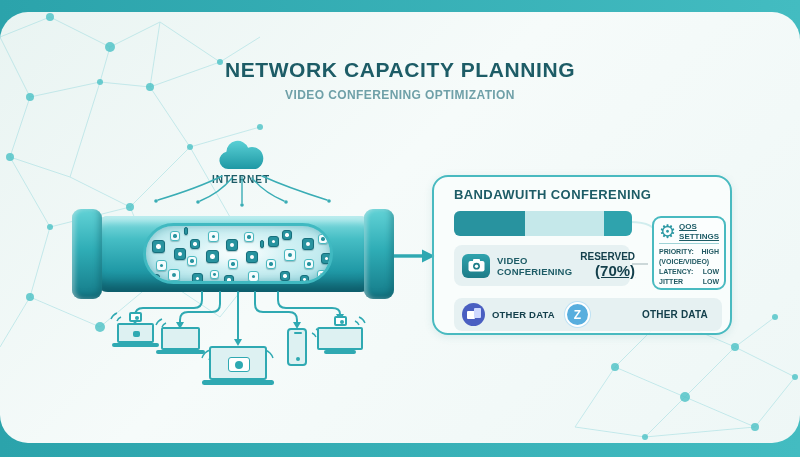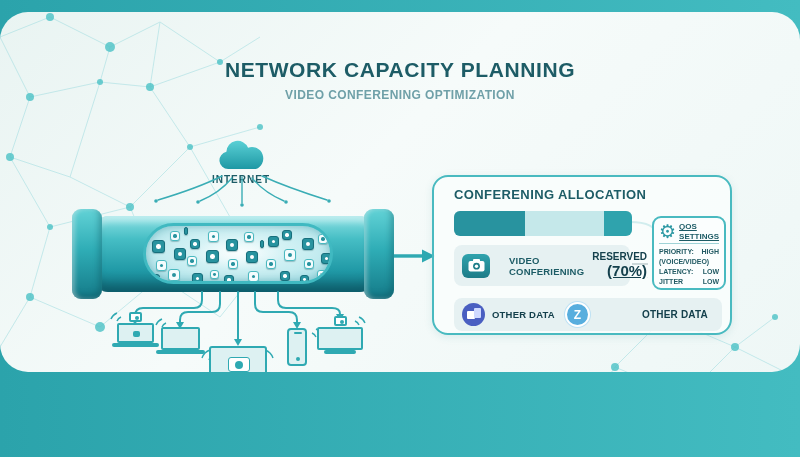--- a/index.html
+++ b/index.html
@@ -1,21 +1,21 @@
 <!DOCTYPE html>
 <html><head>
 <meta charset="utf-8">
 <style>
   html,body{margin:0;padding:0;background:#2ba3ab;}
   *{box-sizing:border-box;}
   #stage{position:relative;width:800px;height:457px;overflow:hidden;
          background:linear-gradient(90deg,#2ba3ab,#43bcc1);
          font-family:"Liberation Sans","DejaVu Sans",sans-serif;}
   
-  #card{position:absolute;left:0;top:12px;width:800px;height:360px;border-radius:28px;
+  #card{position:absolute;left:0;top:12px;width:800px;height:431px;border-radius:28px;
         background:linear-gradient(135deg,#e9f4f2 0%,#f6fbfa 45%,#eef7f6 100%);
         overflow:hidden;}
   .mesh{position:absolute;pointer-events:none;}
   
   .title{position:absolute;left:0;top:46px;width:100%;text-align:center;
          font-size:21px;font-weight:bold;letter-spacing:.6px;color:#1d5c66;}
   .subtitle{position:absolute;left:0;top:76px;width:100%;text-align:center;
             font-size:12px;font-weight:bold;letter-spacing:.4px;color:#6fa0a8;}
   
   .cloud-svg{position:absolute;left:216px;top:126px;width:52px;height:36px;}
@@ -55,21 +55,21 @@
          background:rgba(250,254,253,.8);border:2px solid #49bac0;box-shadow:0 2px 8px rgba(40,130,140,.12);}
   .panel-header{position:absolute;left:20px;top:10px;font-size:13px;font-weight:bold;
                 letter-spacing:.4px;color:#1d5c66;}
   .bw-bar{position:absolute;left:20px;top:34px;width:178px;height:25px;border-radius:6px;
           overflow:hidden;display:flex;box-shadow:inset 0 1px 2px rgba(20,90,100,.25);}
   .bar-seg{height:100%;}
   .video-row{position:absolute;left:20px;top:68px;width:176px;height:41px;border-radius:8px;
              background:#e6f1f2;display:flex;align-items:center;padding:0 6px 0 8px;}
   .vc-icon{width:28px;height:24px;border-radius:6px;flex:0 0 auto;
            background:linear-gradient(180deg,#2fa3ad,#1d7c88);display:flex;align-items:center;justify-content:center;}
-  .vc-label{font-size:9.5px;font-weight:bold;color:#1d5c66;margin-left:19px;letter-spacing:.2px;}
+  .vc-label{font-size:9.5px;font-weight:bold;color:#1d5c66;margin-left:7px;letter-spacing:.2px;}
   .reserved{margin-left:auto;text-align:right;color:#14404c;line-height:1.05;}
   .reserved .r1{font-size:10px;font-weight:bold;padding-left:8px;}
   .reserved .r2{font-size:15px;font-weight:bold;text-decoration:underline;}
   .qos-box{position:absolute;left:218px;top:39px;width:74px;height:74px;border-radius:9px;
            background:#fbfefe;border:2px solid #49bac0;padding:4px 5px 3px 5px;}
   .qos-head{display:flex;align-items:center;border-bottom:1px solid #9fd3d7;padding-bottom:2px;}
   .gear{font-size:19px;color:#2b98a3;line-height:1;margin-right:3px;}
   .qos-title{font-size:8px;font-weight:bold;color:#1d5c66;line-height:1.15;width:40px;text-decoration:underline;}
   .qos-rows{margin-top:3px;}
   .qos-row{display:flex;justify-content:space-between;font-size:7px;font-weight:bold;
@@ -325,21 +325,21 @@
     </div>
     <div>
       <div class="webcam" style="left:334px;top:304px;width:13px;height:10px;">
         <div class="dev-cam-dot" style="left:3.5px;top:2px;width:4px;height:4px;"></div>
       </div>
       <div class="dev-screen" style="left:317px;top:315px;width:46px;height:23px;"></div>
       <div class="dev-base" style="left:324px;top:338px;width:32px;height:4px;"></div>
     </div>
 
     <div class="panel">
-      <div class="panel-header">CONFERENING ALLOCATION</div>
+      <div class="panel-header">BANDAWUITH CONFERENING</div>
       <div class="bw-bar">
           <div class="bar-seg" style="width: 40%; background: rgb(40, 147, 159);"></div>
           <div class="bar-seg" style="width: 44%; background: rgb(197, 232, 234);"></div>
           <div class="bar-seg" style="width: 16%; background: rgb(47, 163, 173);"></div>
         </div>
 
       <div class="video-row">
         <div class="vc-icon">
           <svg width="17" height="13" viewBox="0 0 17 13">
             <rect x="0.5" y="2" width="16" height="10.5" rx="2" fill="#ffffff"></rect>

